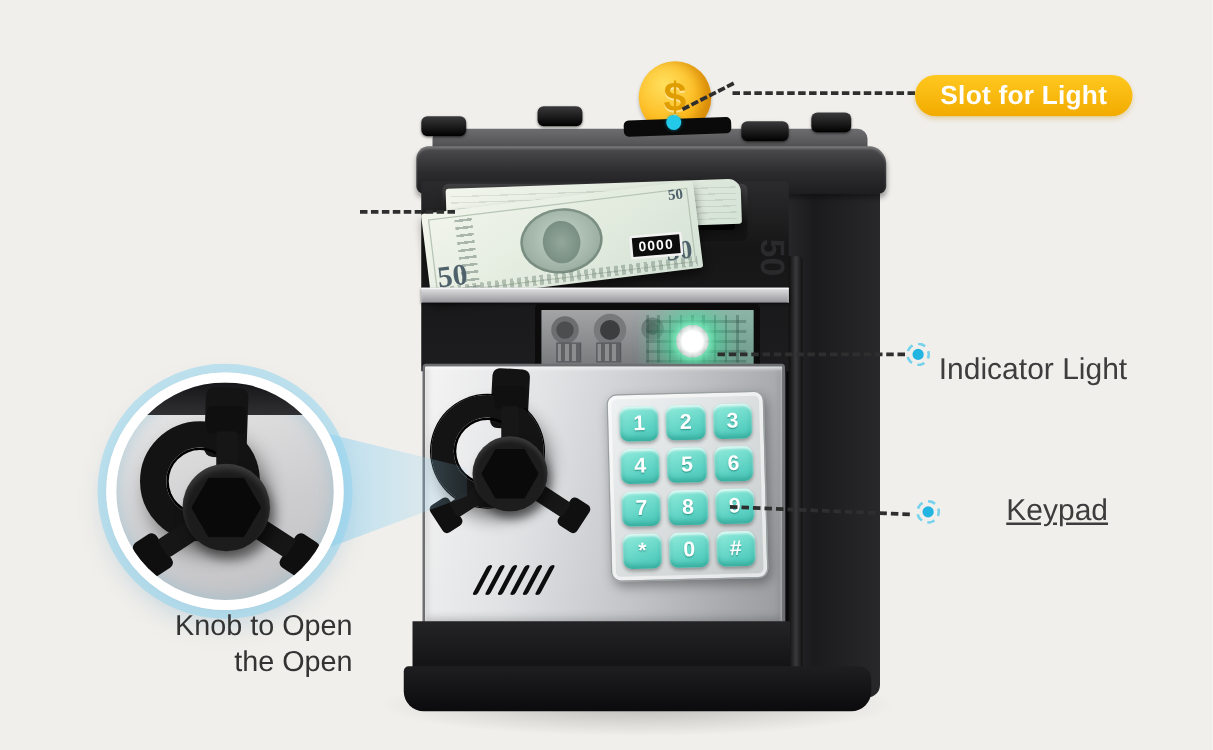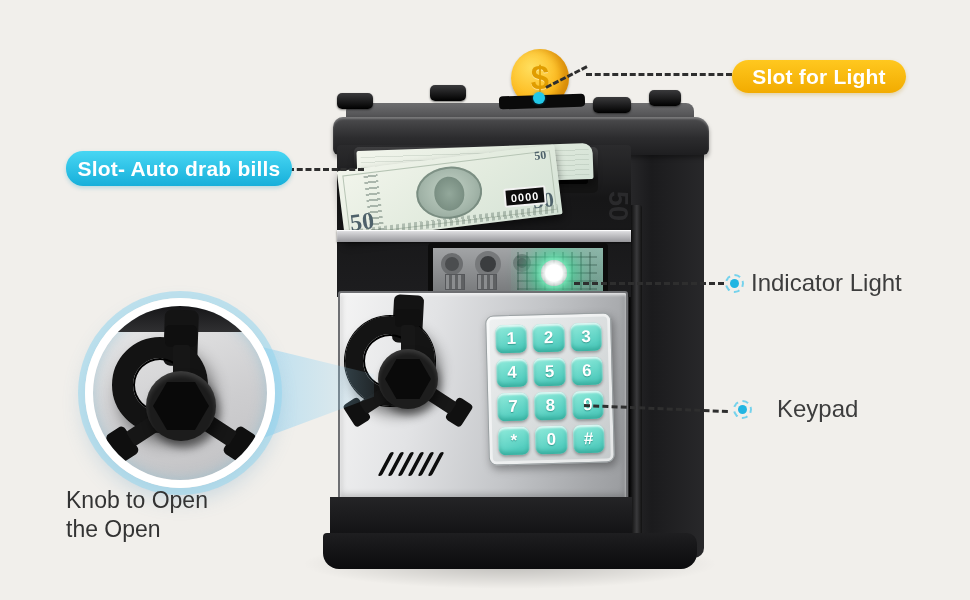--- a/index.html
+++ b/index.html
@@ -227,24 +227,24 @@
     background:linear-gradient(180deg,#48d6f3 0%,#16afda 100%);
     box-shadow:0 2px 4px rgba(0,150,190,.25); }
 
   .callout-dot { width:19px; height:19px; border-radius:50%;
     border:2px dashed #74d2ec; display:flex; align-items:center; justify-content:center; }
   .callout-dot i { display:block; width:9px; height:9px; border-radius:50%; background:#22b5e2; }
   .dot-ind { left:725px; top:274px; }
   .dot-key { left:733px; top:400px; }
 
   .side-label { color:#3d3d3d; font-size:24px; }
-  .label-ind { left:751px; top:269px; }
-  .label-key { left:777px; top:395px; }
-
-  .knob-caption { left:66px; top:486px; width:204px; text-align:left;
+  .label-ind { left:751px; top:282px; }
+  .label-key { left:805px; top:395px;text-decoration:underline; }
+
+  .knob-caption { left:78px; top:486px; width:204px; text-align:right;
     color:#333; font-size:23px; line-height:29px; }
 </style>
 </head>
 <body>
 
 <div id="canvas">
 
   <div class="abs ground-shadow"></div>
 
   <div class="abs side-panel"></div>
@@ -357,21 +357,20 @@
   </div>
 
   <div class="abs coin-dot"></div>
   <div class="abs dash dash-coin-diag"></div>
   <div class="abs dash dash-coin-h"></div>
   <div class="abs dash dash-bills"></div>
   <div class="abs dash dash-ind"></div>
   <div class="abs dash dash-key"></div>
 
   <div class="abs pill pill-yellow">Slot for Light</div>
-  <div class="abs pill pill-cyan">Slot- Auto drab bills</div>
 
   <div class="abs callout-dot dot-ind">
       <i></i>
     </div>
   <div class="abs side-label label-ind">Indicator Light</div>
 
   <div class="abs callout-dot dot-key">
       <i></i>
     </div>
   <div class="abs side-label label-key">Keypad</div>

